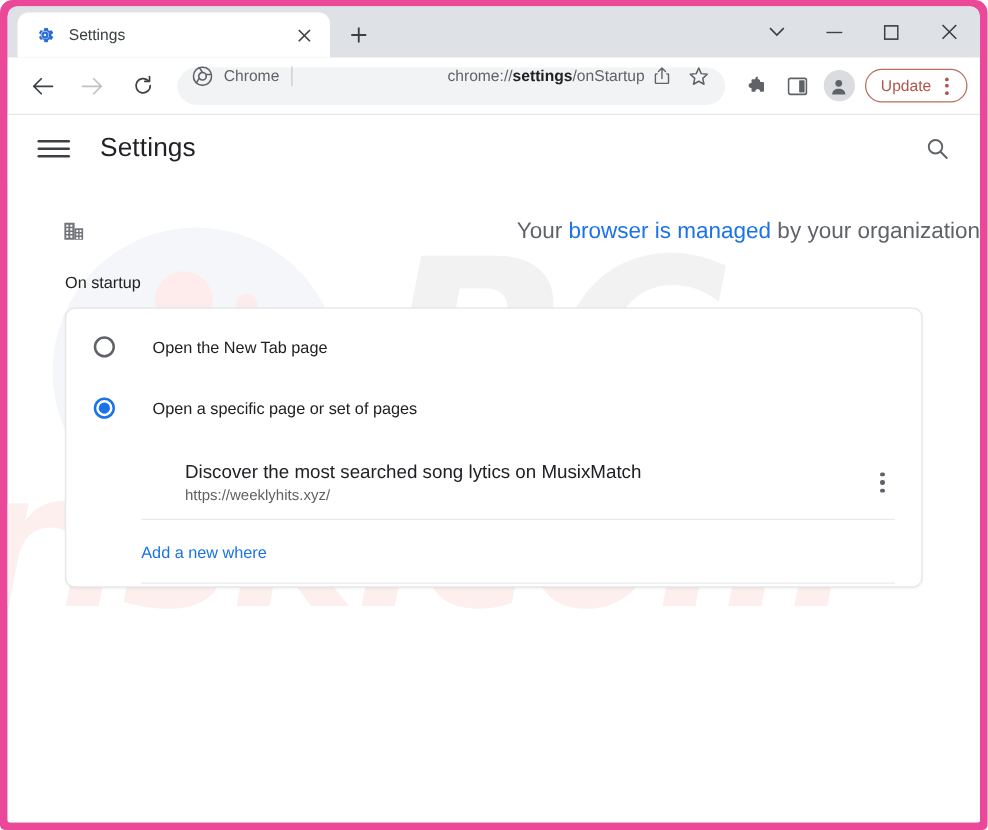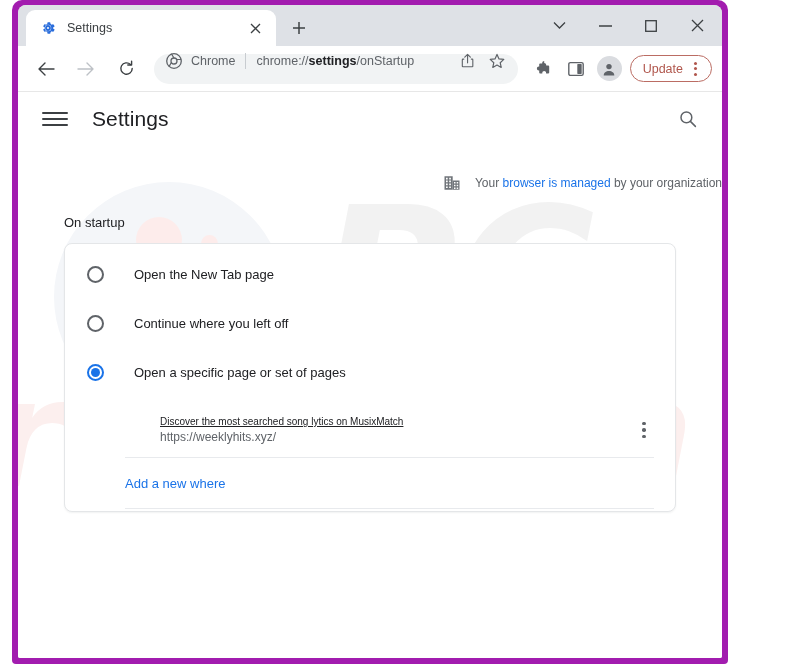--- a/index.html
+++ b/index.html
@@ -6,23 +6,23 @@
   html, body {
     width: 790px; height: 664px;
     font-family: "Liberation Sans", sans-serif;
     background: #ffffff;
     overflow: hidden;
   }
 
   
   .window-frame {
     position: absolute;
-    left: 12px; top: 0;
-    width: 716px; height: 664px;
-    background: #a21caf;
+    left: 0; top: 0;
+    width: 790px; height: 664px;
+    background: #ec4899;
     padding: 5px 6px 6px 6px;
     border-radius: 10px 10px 4px 4px;
   }
   .window-inner {
     position: relative;
     width: 100%; height: 100%;
     background: #dee1e6;
     border-radius: 8px 8px 2px 2px;
     overflow: hidden;
   }
@@ -124,20 +124,21 @@
     flex: 0 0 1px;
   }
   .omni-url {
     flex: 1;
     font-size: 12.5px;
     color: #5f6368;
     white-space: nowrap;
     overflow: hidden;
     text-overflow: ellipsis;
     min-width: 0;
+    text-align: right;
   }
   .omni-url b { color: #202124; font-weight: 700; }
   .omni-action {
     width: 26px; height: 26px;
     display: flex; align-items: center; justify-content: center;
     flex: 0 0 26px;
     margin-left: 2px;
     border-radius: 50%;
   }
   .tb-btn {
@@ -258,23 +259,23 @@
     display: flex; align-items: center; justify-content: center;
     border-radius: 50%;
     flex: 0 0 32px;
   }
 
   .managed-banner {
     position: relative;
     z-index: 2;
     display: flex;
     align-items: center;
-    justify-content: flex-end;
+    justify-content: space-between;
     margin-top: 28px;
-    font-size: 12px;
+    font-size: 18px;
     margin-left: 44px;
   }
   .managed-icon { width: 18px; height: 18px; flex: 0 0 18px; margin-right: 14px; }
   .managed-text { color: #5f6368; }
   .managed-text a { color: #1a73e8; text-decoration: none; }
 
   .section-label {
     position: relative;
     z-index: 2;
     margin: 23px 0 0 46px;
@@ -322,26 +323,25 @@
   }
 
   .page-entry {
     display: flex;
     align-items: center;
     padding: 12px 8px 12px 95px;
     margin-top: 6px;
   }
   .entry-texts { flex: 1; min-width: 0; }
   .entry-title {
-    font-size: 10px;
+    font-size: 15px;
     color: #202124;
     white-space: nowrap;
     overflow: hidden;
     text-overflow: ellipsis;
-    text-decoration: underline;
   }
   .entry-url {
     margin-top: 3px;
     font-size: 12px;
     color: #5f6368;
     white-space: nowrap;
     overflow: hidden;
     text-overflow: ellipsis;
   }
   .entry-menu {
@@ -531,24 +531,20 @@
 
     <div class="section-label">On startup</div>
 
     <div class="card">
 
       <div class="radio-row">
         <span class="radio"></span>
         <span class="radio-label">Open the New Tab page</span>
       </div>
 
-      <div class="radio-row">
-        <span class="radio"></span>
-        <span class="radio-label">Continue where you left off</span>
-      </div>
 
       <div class="radio-row">
         <span class="radio checked"></span>
         <span class="radio-label">Open a specific page or set of pages</span>
       </div>
 
       <div class="page-entry">
         <div class="entry-texts">
           <div class="entry-title">Discover the most searched song lytics on MusixMatch</div>
           <div class="entry-url">https://weeklyhits.xyz/</div>

